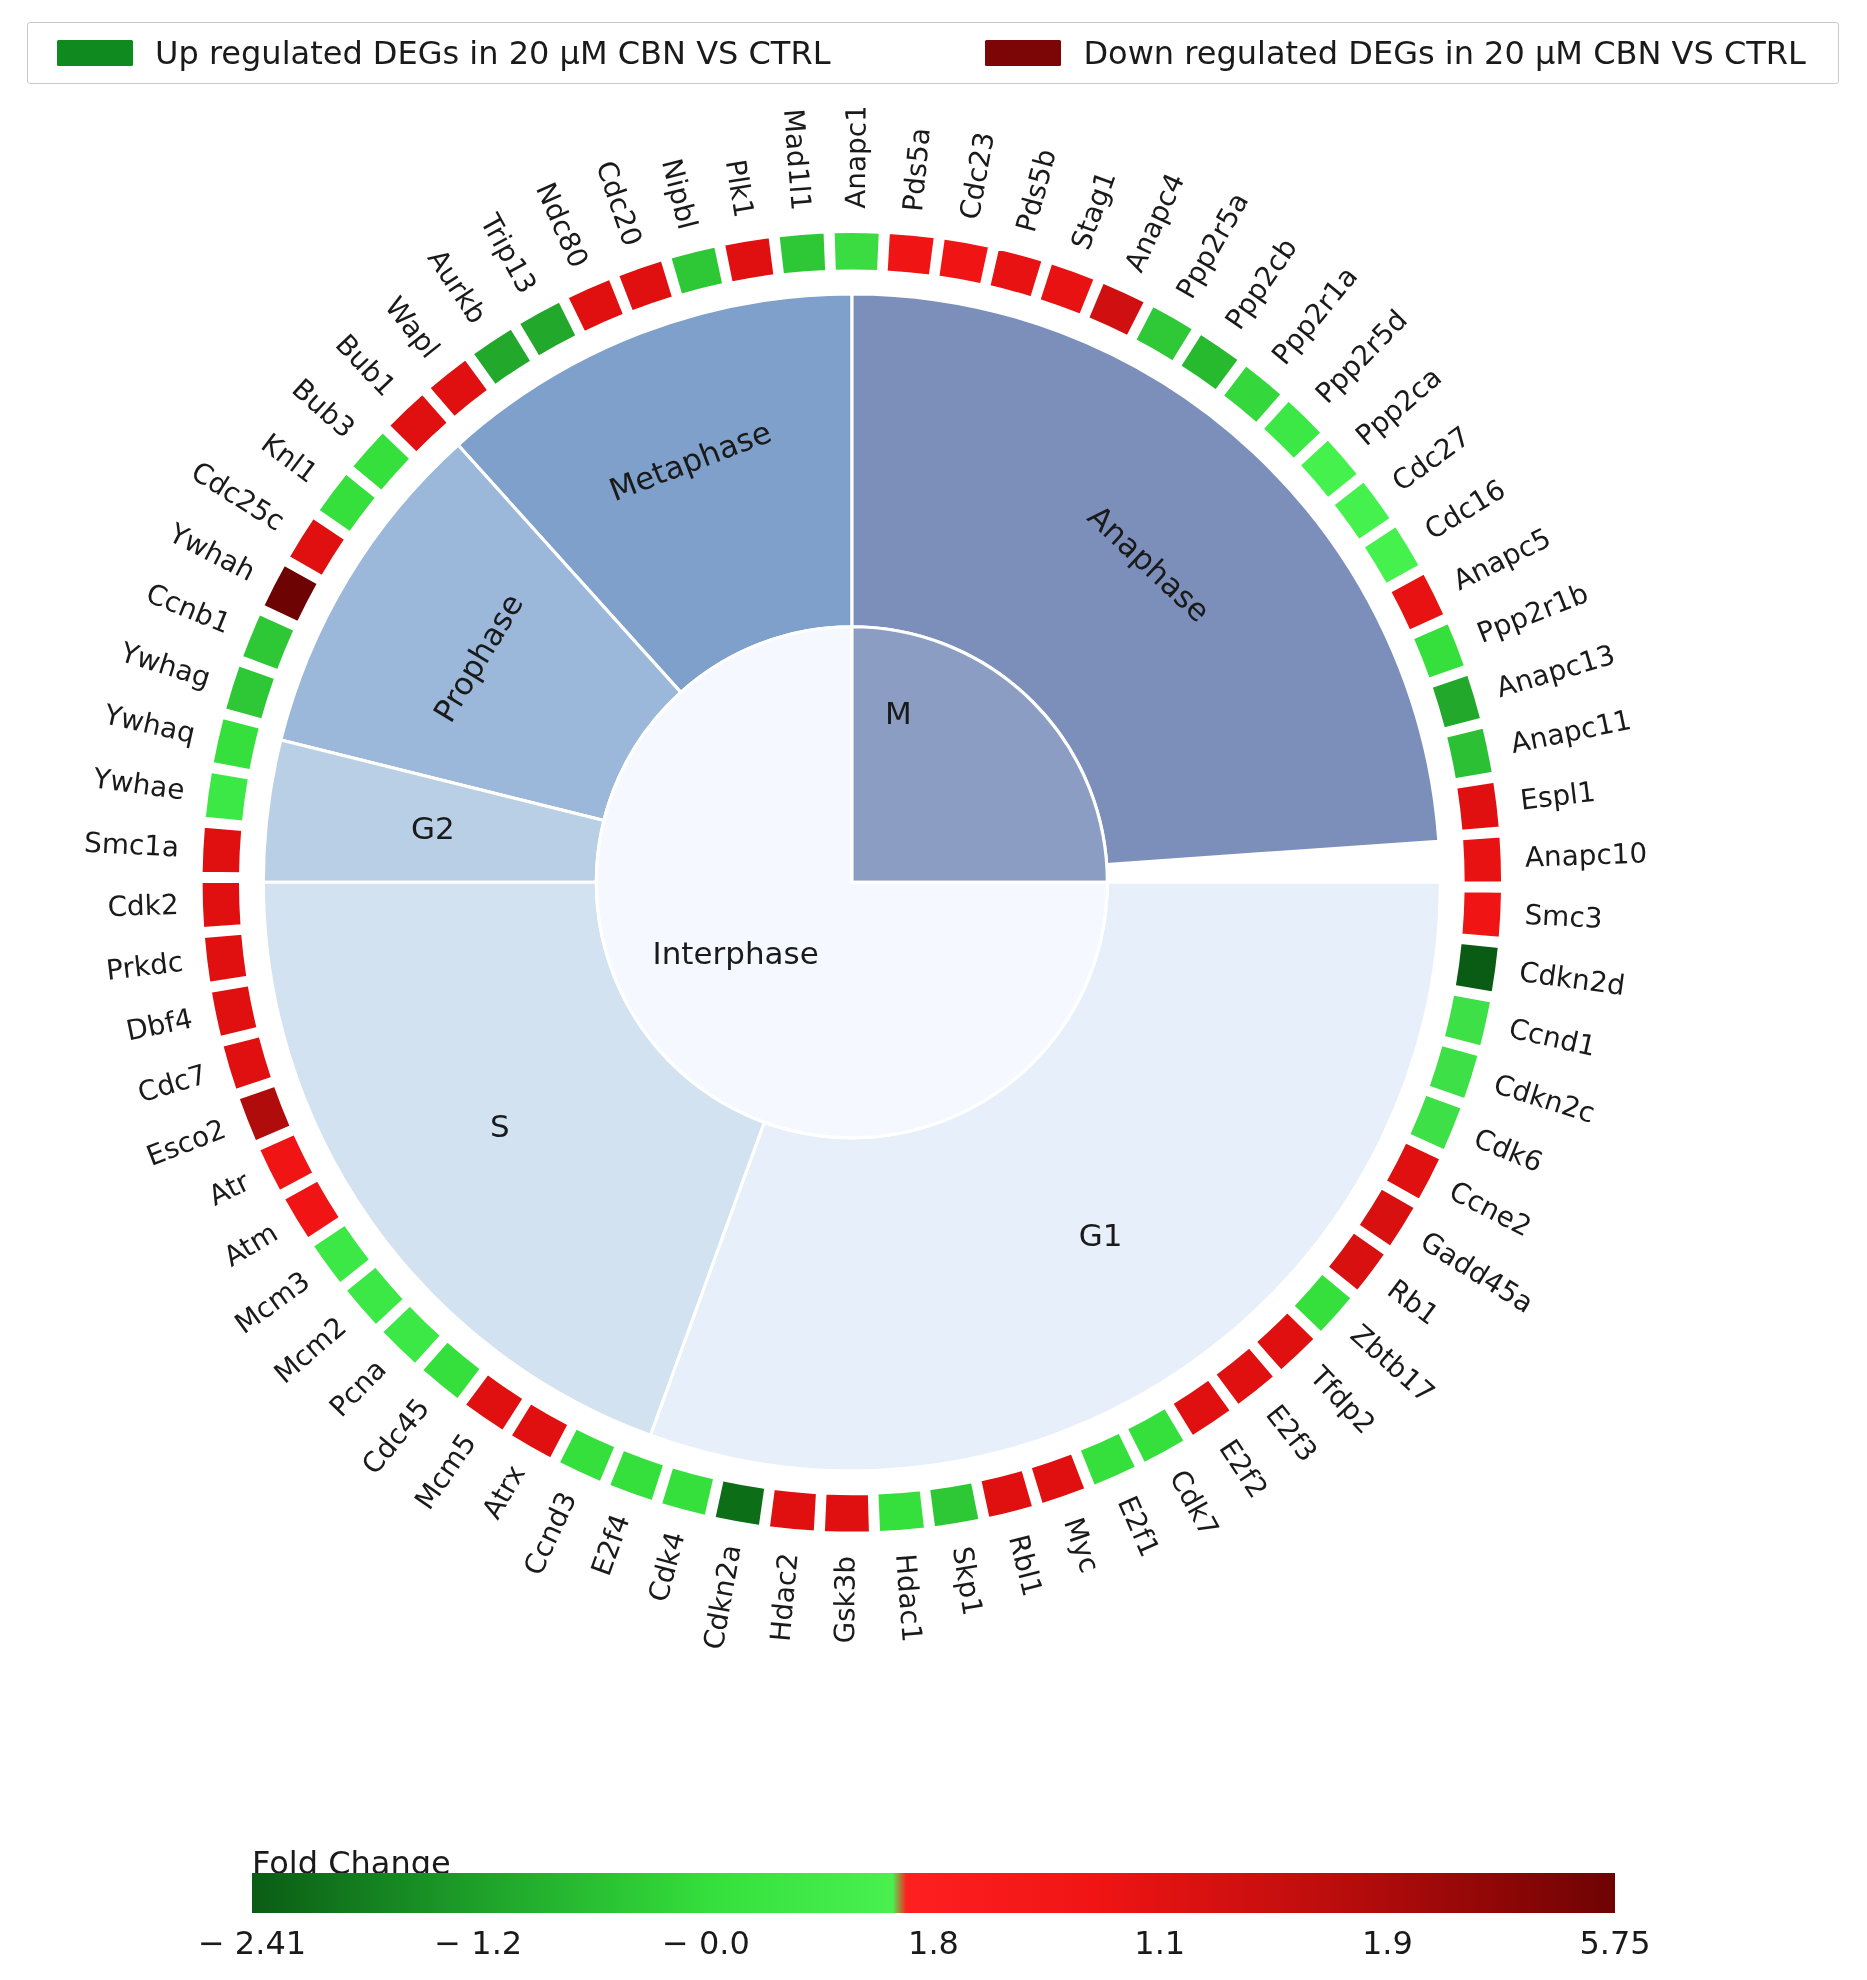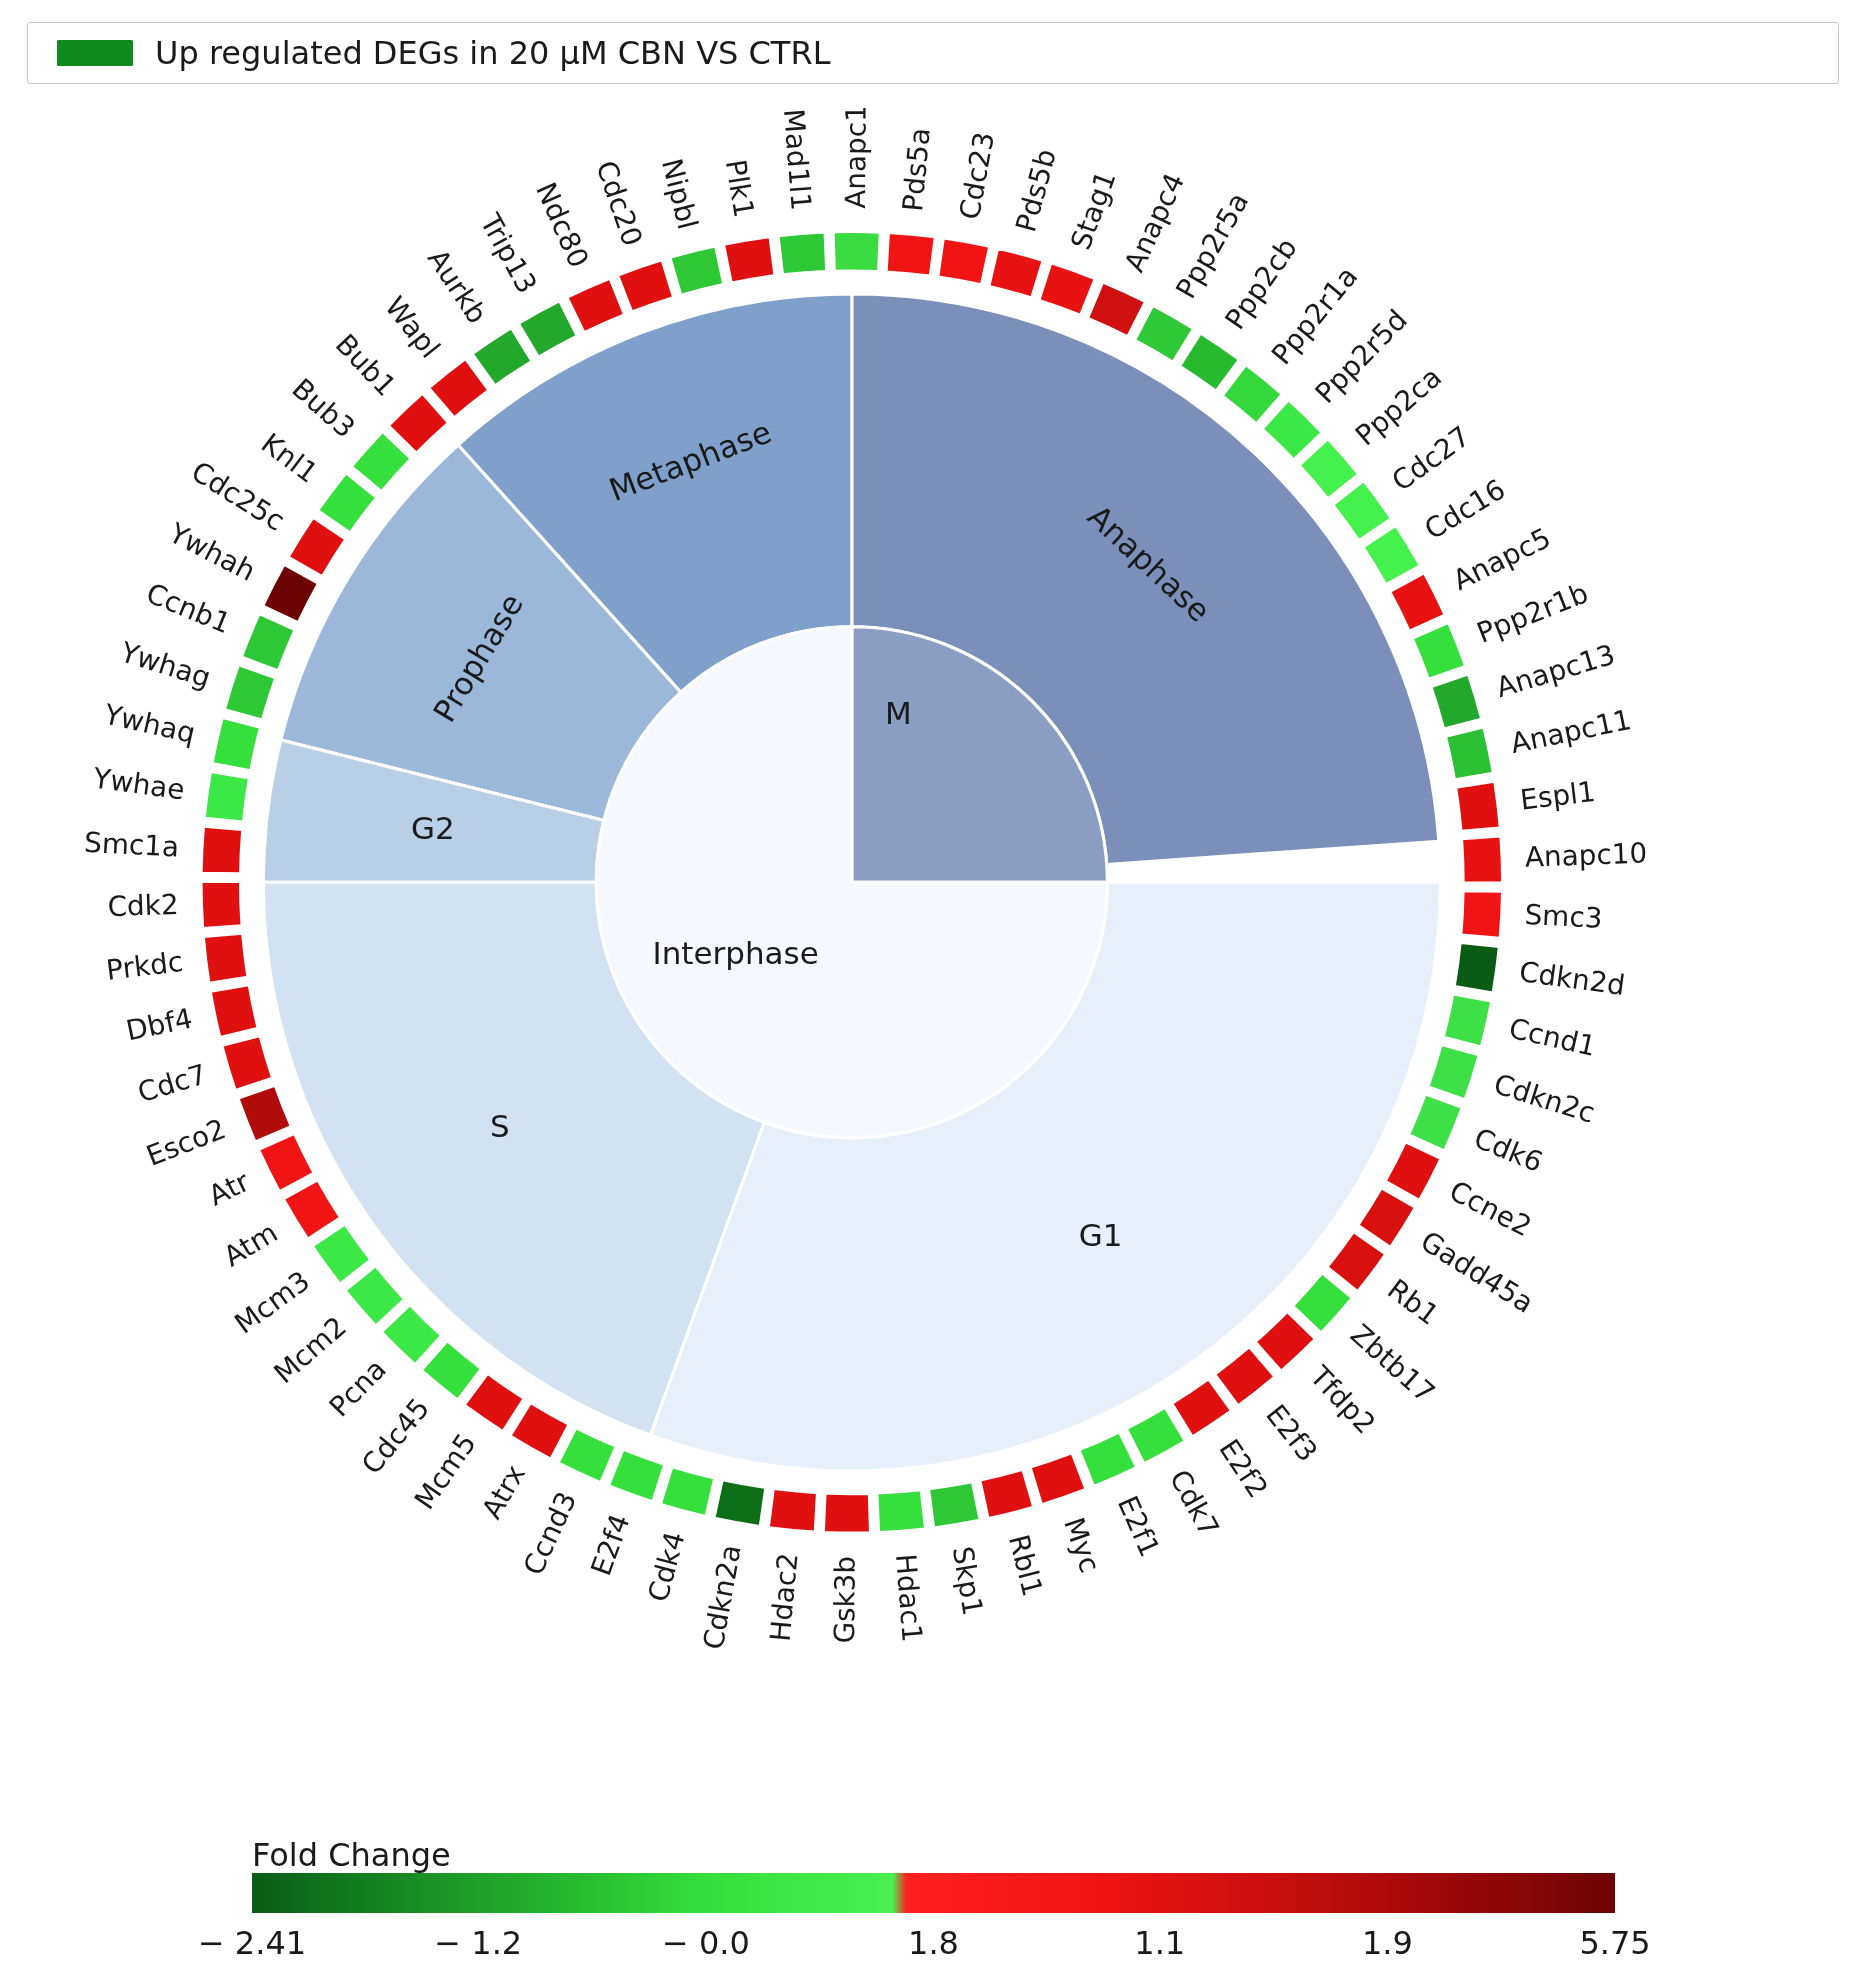--- a/index.html
+++ b/index.html
@@ -79,21 +79,21 @@
   .cbar-wrap {
     position: absolute;
     left: 0;
     top: 1828px;
     width: 1867px;
     height: 147px;
   }
   .cbar-title {
     position: absolute;
     left: 252px;
-    top: 8px;
+    top: 16px;
     font-size: 32px;
   }
   .cbar {
     position: absolute;
     left: 252px;
     top: 45px;
     width: 1363px;
     height: 40px;
     background: linear-gradient(to right,
       #0a5c15 0%,
@@ -122,20 +122,24 @@
 </style>
 </head>
 <body>
 
 <div id="stage">
 
   <div class="legend-box">
     <div class="legend-entry up">
       <span class="legend-swatch" style="background:#0f8a1e"></span>
       <span class="legend-label">Up regulated DEGs in 20 µM CBN VS CTRL</span>
+    </div>
+    <div class="legend-entry down">
+      <span class="legend-swatch" style="background:#7c0606"></span>
+      <span class="legend-label">Down regulated DEGs in 20 µM CBN VS CTRL</span>
     </div>
   </div>
 
   <div class="chart-wrap">
     <svg class="sun" id="sun" width="1867" height="1626" viewBox="0 0 2411 2100">
         <path d="M 1100 240 A 760 760 0 0 1 1858.1486781974663 946.9850799544648 L 1429.196136585742 976.9803636644386 A 330 330 0 0 0 1100 670 Z" fill="#7b8fba" stroke="#ffffff" stroke-width="4"></path>
         <path d="M 591.4607391672678 435.2099326371804 A 760 760 0 0 1 1100 240 L 1100 670 A 330 330 0 0 0 879.1868999015768 754.7622075924598 Z" fill="#7ea0ca" stroke="#ffffff" stroke-width="4"></path>
         <path d="M 362.57524803024273 816.1393593442525 A 760 760 0 0 1 591.4607391672678 435.2099326371804 L 879.1868999015768 754.7622075924598 A 330 330 0 0 0 779.8024103289212 920.1657744521096 Z" fill="#9bb7d9" stroke="#ffffff" stroke-width="4"></path>
         <path d="M 340 999.9999999999999 A 760 760 0 0 1 362.57524803024273 816.1393593442525 L 779.8024103289212 920.1657744521096 A 330 330 0 0 0 770 1000 Z" fill="#b9cfe6" stroke="#ffffff" stroke-width="4"></path>
         <path d="M 840.0646910724918 1714.1663917972905 A 760 760 0 0 1 340 1000.0000000000001 L 770 1000 A 330 330 0 0 0 987.1333527025294 1310.0985648593498 Z" fill="#d3e2f1" stroke="#ffffff" stroke-width="4"></path>

